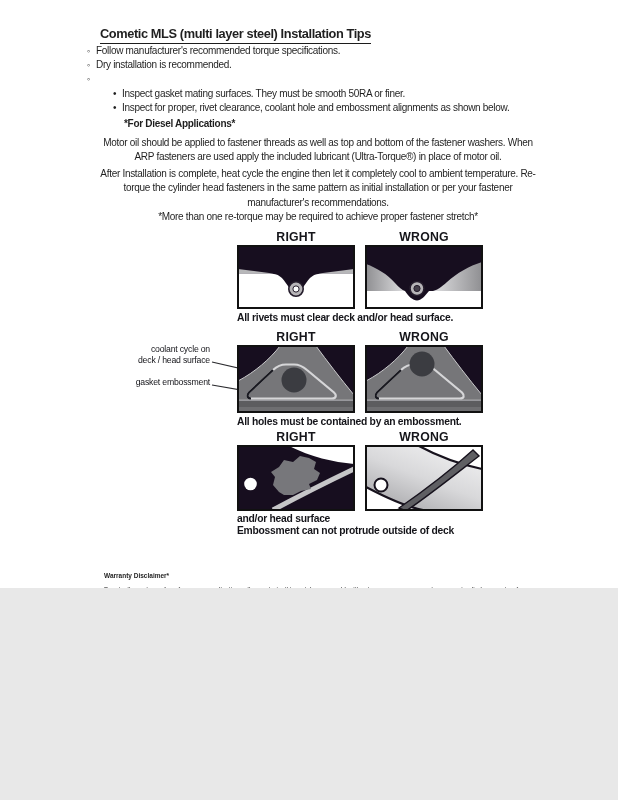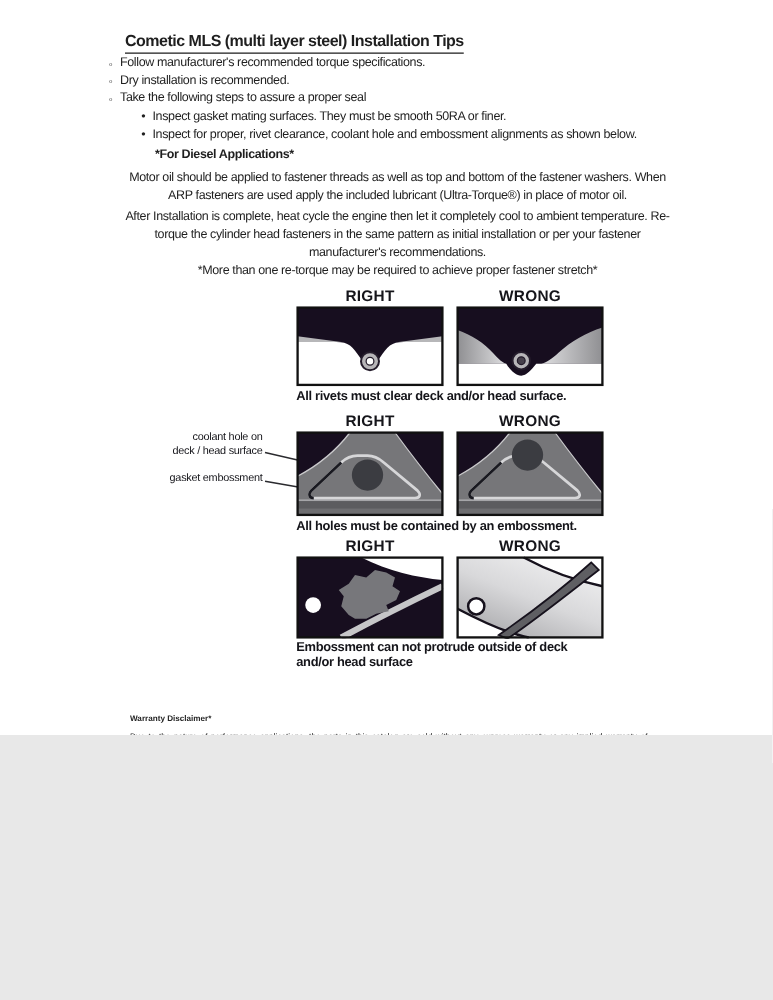--- a/index.html
+++ b/index.html
@@ -43,21 +43,20 @@
     <div class="b-row">
       <span class="mk">◦</span>
       <span>Follow manufacturer's recommended torque specifications.</span>
     </div>
     <div class="b-row">
       <span class="mk">◦</span>
       <span>Dry installation is recommended.</span>
     </div>
     <div class="b-row">
       <span class="mk">◦</span>
-      <span>Take the following steps to assure a proper seal</span>
     </div>
     <div class="b-row b-sub">
       <span class="mk">•</span>
       <span>Inspect gasket mating surfaces.  They must be smooth 50RA or finer.</span>
     </div>
     <div class="b-row b-sub">
       <span class="mk">•</span>
       <span>Inspect for proper, rivet clearance, coolant hole and embossment alignments as shown below.</span>
     </div>
   </div>
@@ -99,21 +98,21 @@
     <circle cx="52" cy="43.5" r="3.1" fill="#46404b" stroke="#241c2b" stroke-width="1"></circle>
     <rect x="1" y="1" width="116" height="62" fill="none" stroke="#111111" stroke-width="2"></rect>
   </svg>
 
   <div class="abs caption" style="left:237px;top:312px;">All rivets must clear deck and/or head surface.</div>
 
   <div class="abs dlabel" style="left:237px;top:330px;">RIGHT</div>
   <div class="abs dlabel" style="left:365px;top:330px;">WRONG</div>
 
   <div class="abs anno" style="left:95px;top:344px;">
-    <div>coolant hole on</div>
+    <div>coolant cycle on</div>
     <div>deck / head surface</div>
   </div>
   <div class="abs anno" style="left:95px;top:377px;">gasket embossment</div>
 
   <svg class="abs" style="left:95px;top:340px;" width="210" height="70" viewBox="0 0 210 70">
     <line x1="117" y1="22" x2="195" y2="40" stroke="#2a2a2e" stroke-width="1.1"></line>
     <line x1="117" y1="45" x2="163" y2="53" stroke="#2a2a2e" stroke-width="1.1"></line>
   </svg>
 
   <svg class="abs panel" style="left:237px;top:345px;" width="118" height="68" viewBox="0 0 118 68">
@@ -171,22 +170,22 @@
     <rect x="1" y="1" width="116" height="64" fill="#ffffff"></rect>
     <path d="M1,1 L54,1 C78,14 98,20 117,24 L117,65 L58,65 C42,62 20,52 1,42 Z" fill="url(#gd3)"></path>
     <path d="M54,1 C78,14 98,20 117,24" fill="none" stroke="#17121d" stroke-width="2"></path>
     <path d="M1,42 C20,52 42,62 58,65" fill="none" stroke="#17121d" stroke-width="2"></path>
     <path d="M108,5 C86,25 60,45 34,63 L41,66 C66,49 92,28 114,11 Z" fill="#5f5f63" stroke="#17121d" stroke-width="1.4"></path>
     <circle cx="16" cy="40" r="6.5" fill="#ffffff" stroke="#17121d" stroke-width="2"></circle>
     <rect x="1" y="1" width="116" height="64" fill="none" stroke="#111111" stroke-width="2"></rect>
   </svg>
 
   <div class="abs caption" style="left:237px;top:513px;width:260px;">
+    <div>and/or head surface</div>
     <div>Embossment can not protrude outside of deck</div>
-    <div>and/or head surface</div>
   </div>
 
   <div class="abs disc" style="left:104px;top:572px;">
     <div class="hd">Warranty Disclaimer*</div>
     <div class="blk">Due to the nature of performance applications, the parts in this catalog are sold without any express warranty or any implied warranty of merchantability or fitness for a particular purpose.  Cometic Gasket Inc., shall not, under any circumstances, be liable for any special, incidental or consequential damages, including, person, party or property, but not limited to, damage, or loss of property or equipment, loss of profits or revenue, cost of purchased or replacement goods, or claims of customers of the purchase, which may arise and/or result from sale, installation or use of these parts.  Installation of these parts could adversely affect the motor manufacturers warranty coverage.</div>
     <div>VENUE-The agreed upon venue, in the event of dispute whatsoever between the parties, whether instituted by either party, including, but not limited to, contract terms, payment terms, delivery, type, defects, sufficiency of product, shall be the Court of Common Pleas, Lake County, Ohio or the Painesville Municipal Court, Lake County, Ohio, depending on the amount in controversy.</div>
     <div class="blk">This agreement shall be governed by and construed under the laws of the State of Ohio.</div>
     <div class="blk">All prices and terms are subject to change without notice.</div>
     <div class="blk">Terms COD- Secured with a completed dealer/jobber application on File, COD-Company check with a current credit card number on file.  Open accounts may be established by well rated firms.  A credit application is available upon request.  Open accounts are due payable Net 30 days from date of invoice.  No statement will be sent.  If an account becomes 60 or more days past due, it is subject to being placed on credit hold.  No orders will be shipped or new orders accepted until past due balance is paid.  If an account becomes 90 or more days past due, it is subject to being placed for collections.  All costs of collection are the responsibility of the customer, including attorney fees, court costs, and other expenses of litigation.</div>
     <div class="blk">Returns- Authorized (RGA) must be obtained in advance on all returns.  A packing slip or invoice number must accompany the merchandise.  No returns after 30 days from invoice date.  All returns are subject to a 25% restocking charge.  All custom designed and custom manufactured gaskets are non-returnable.</div>

